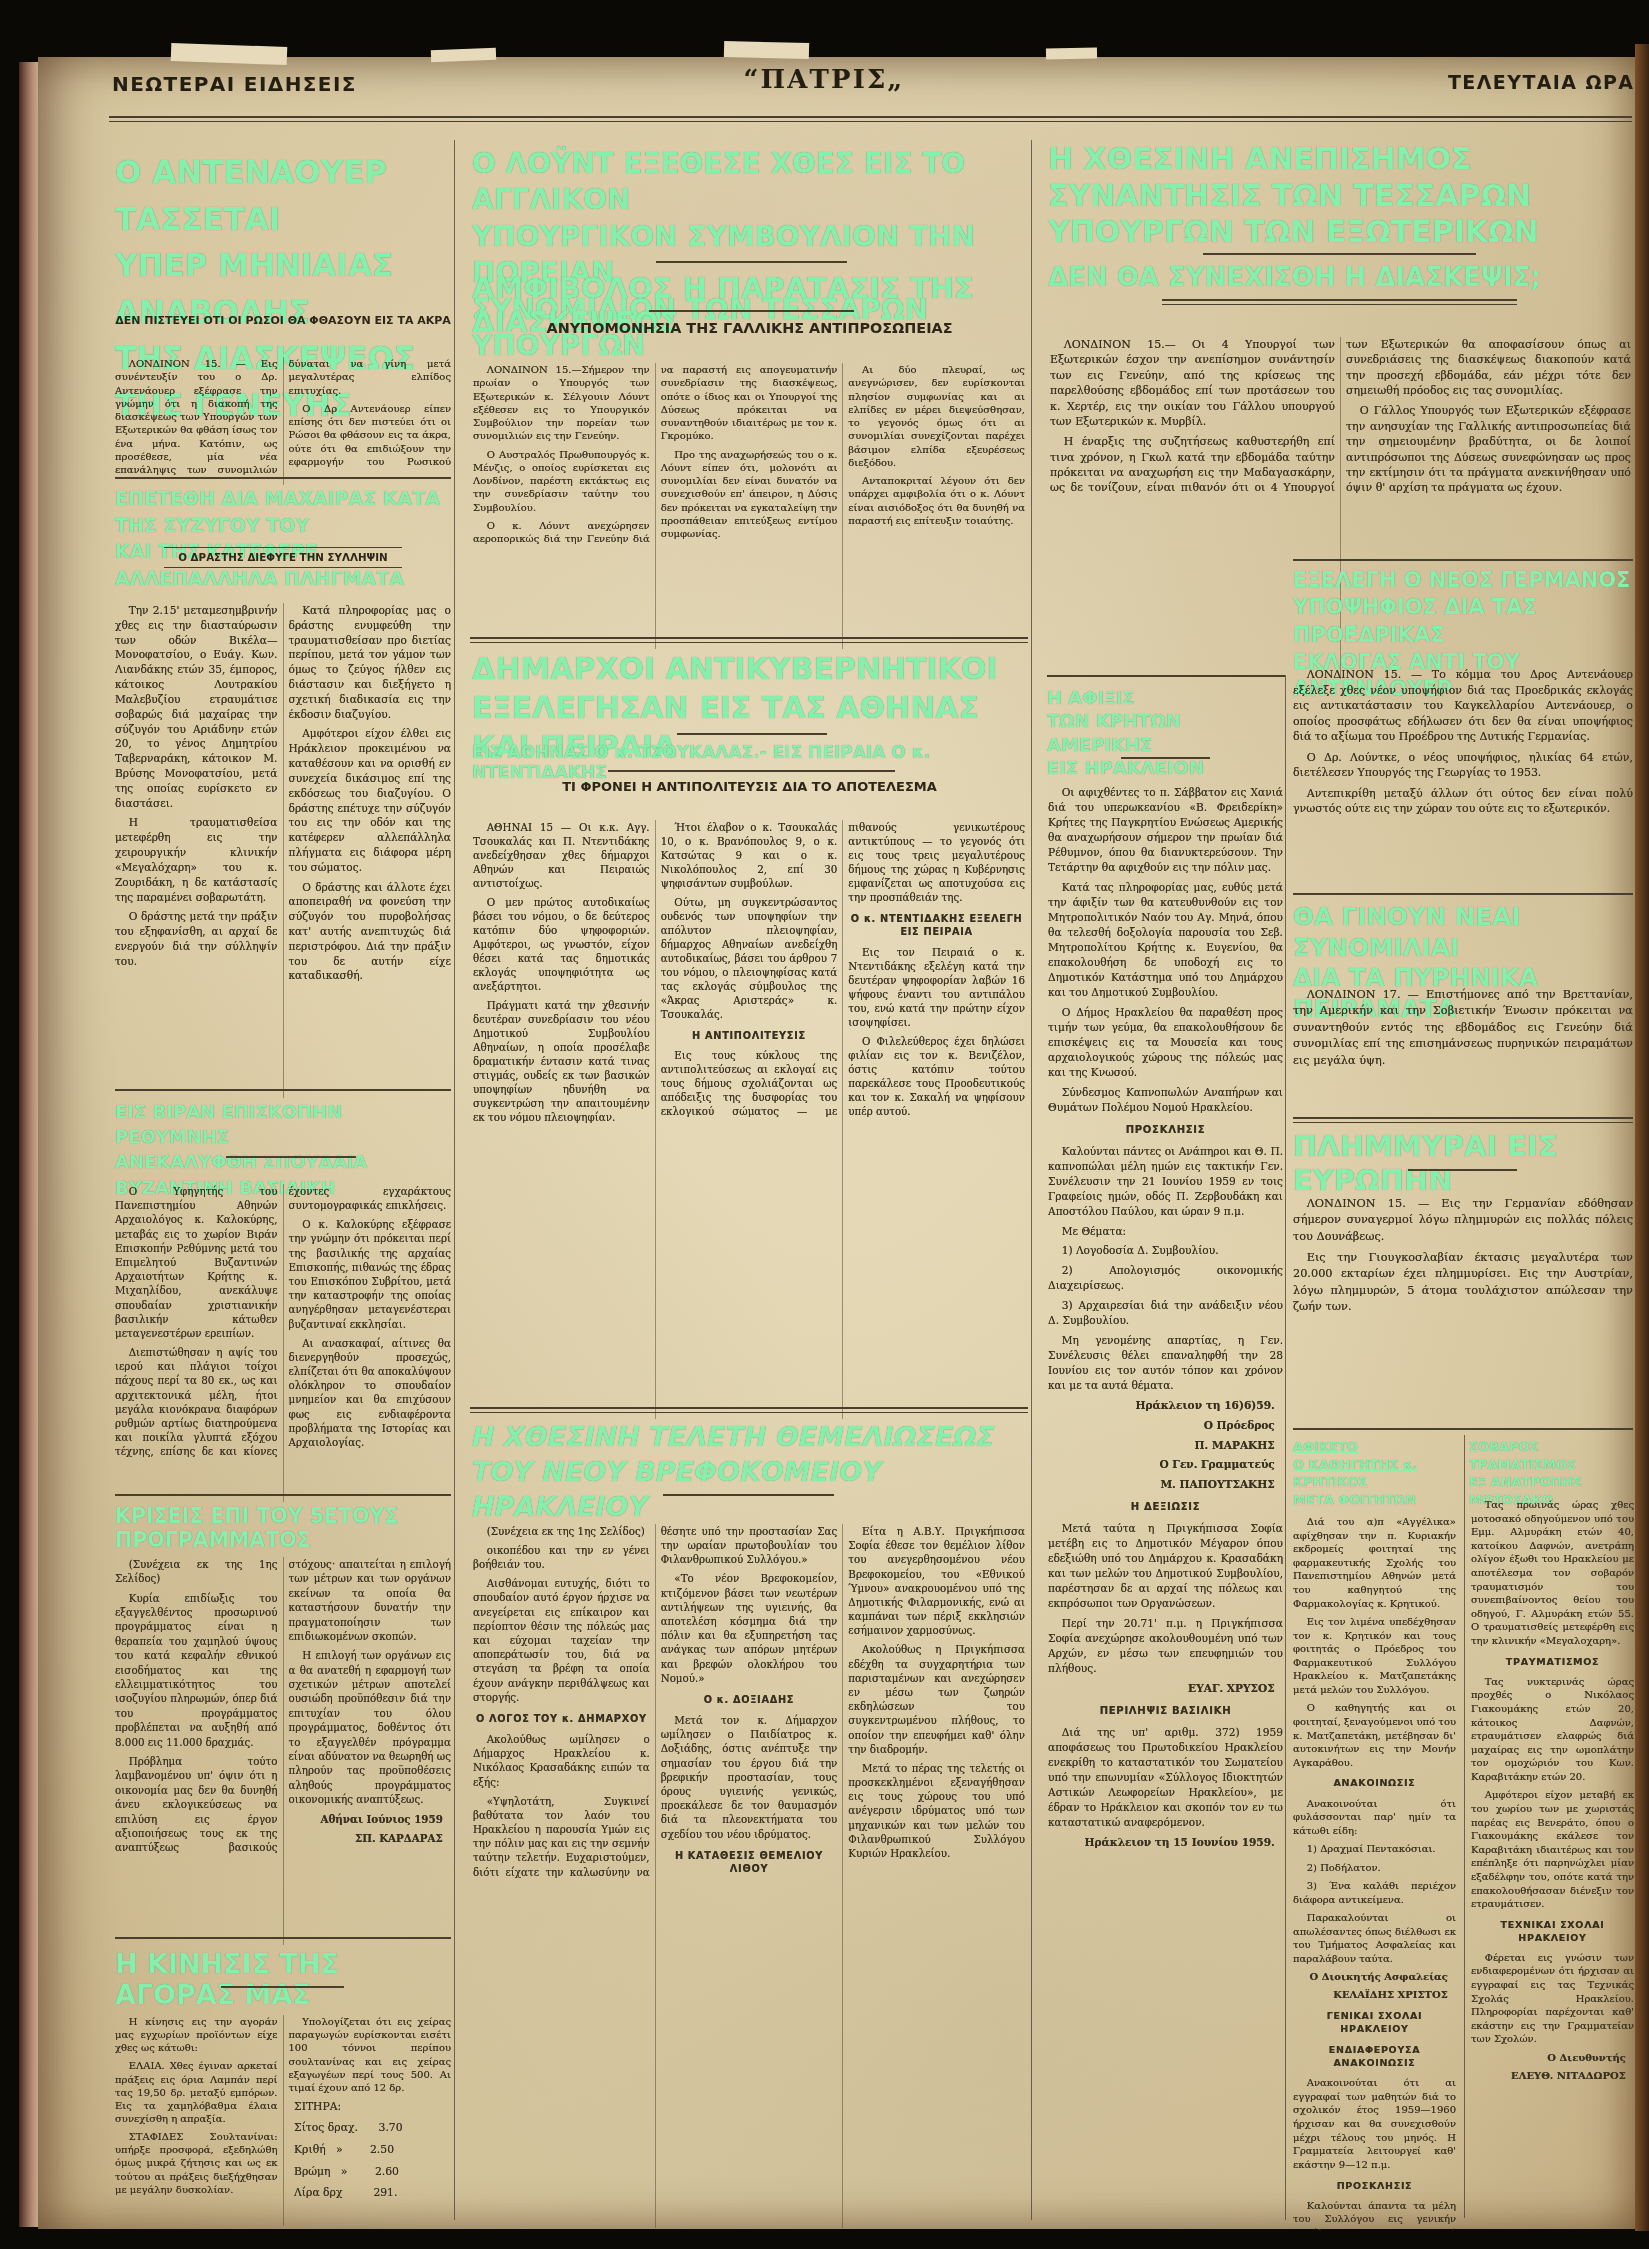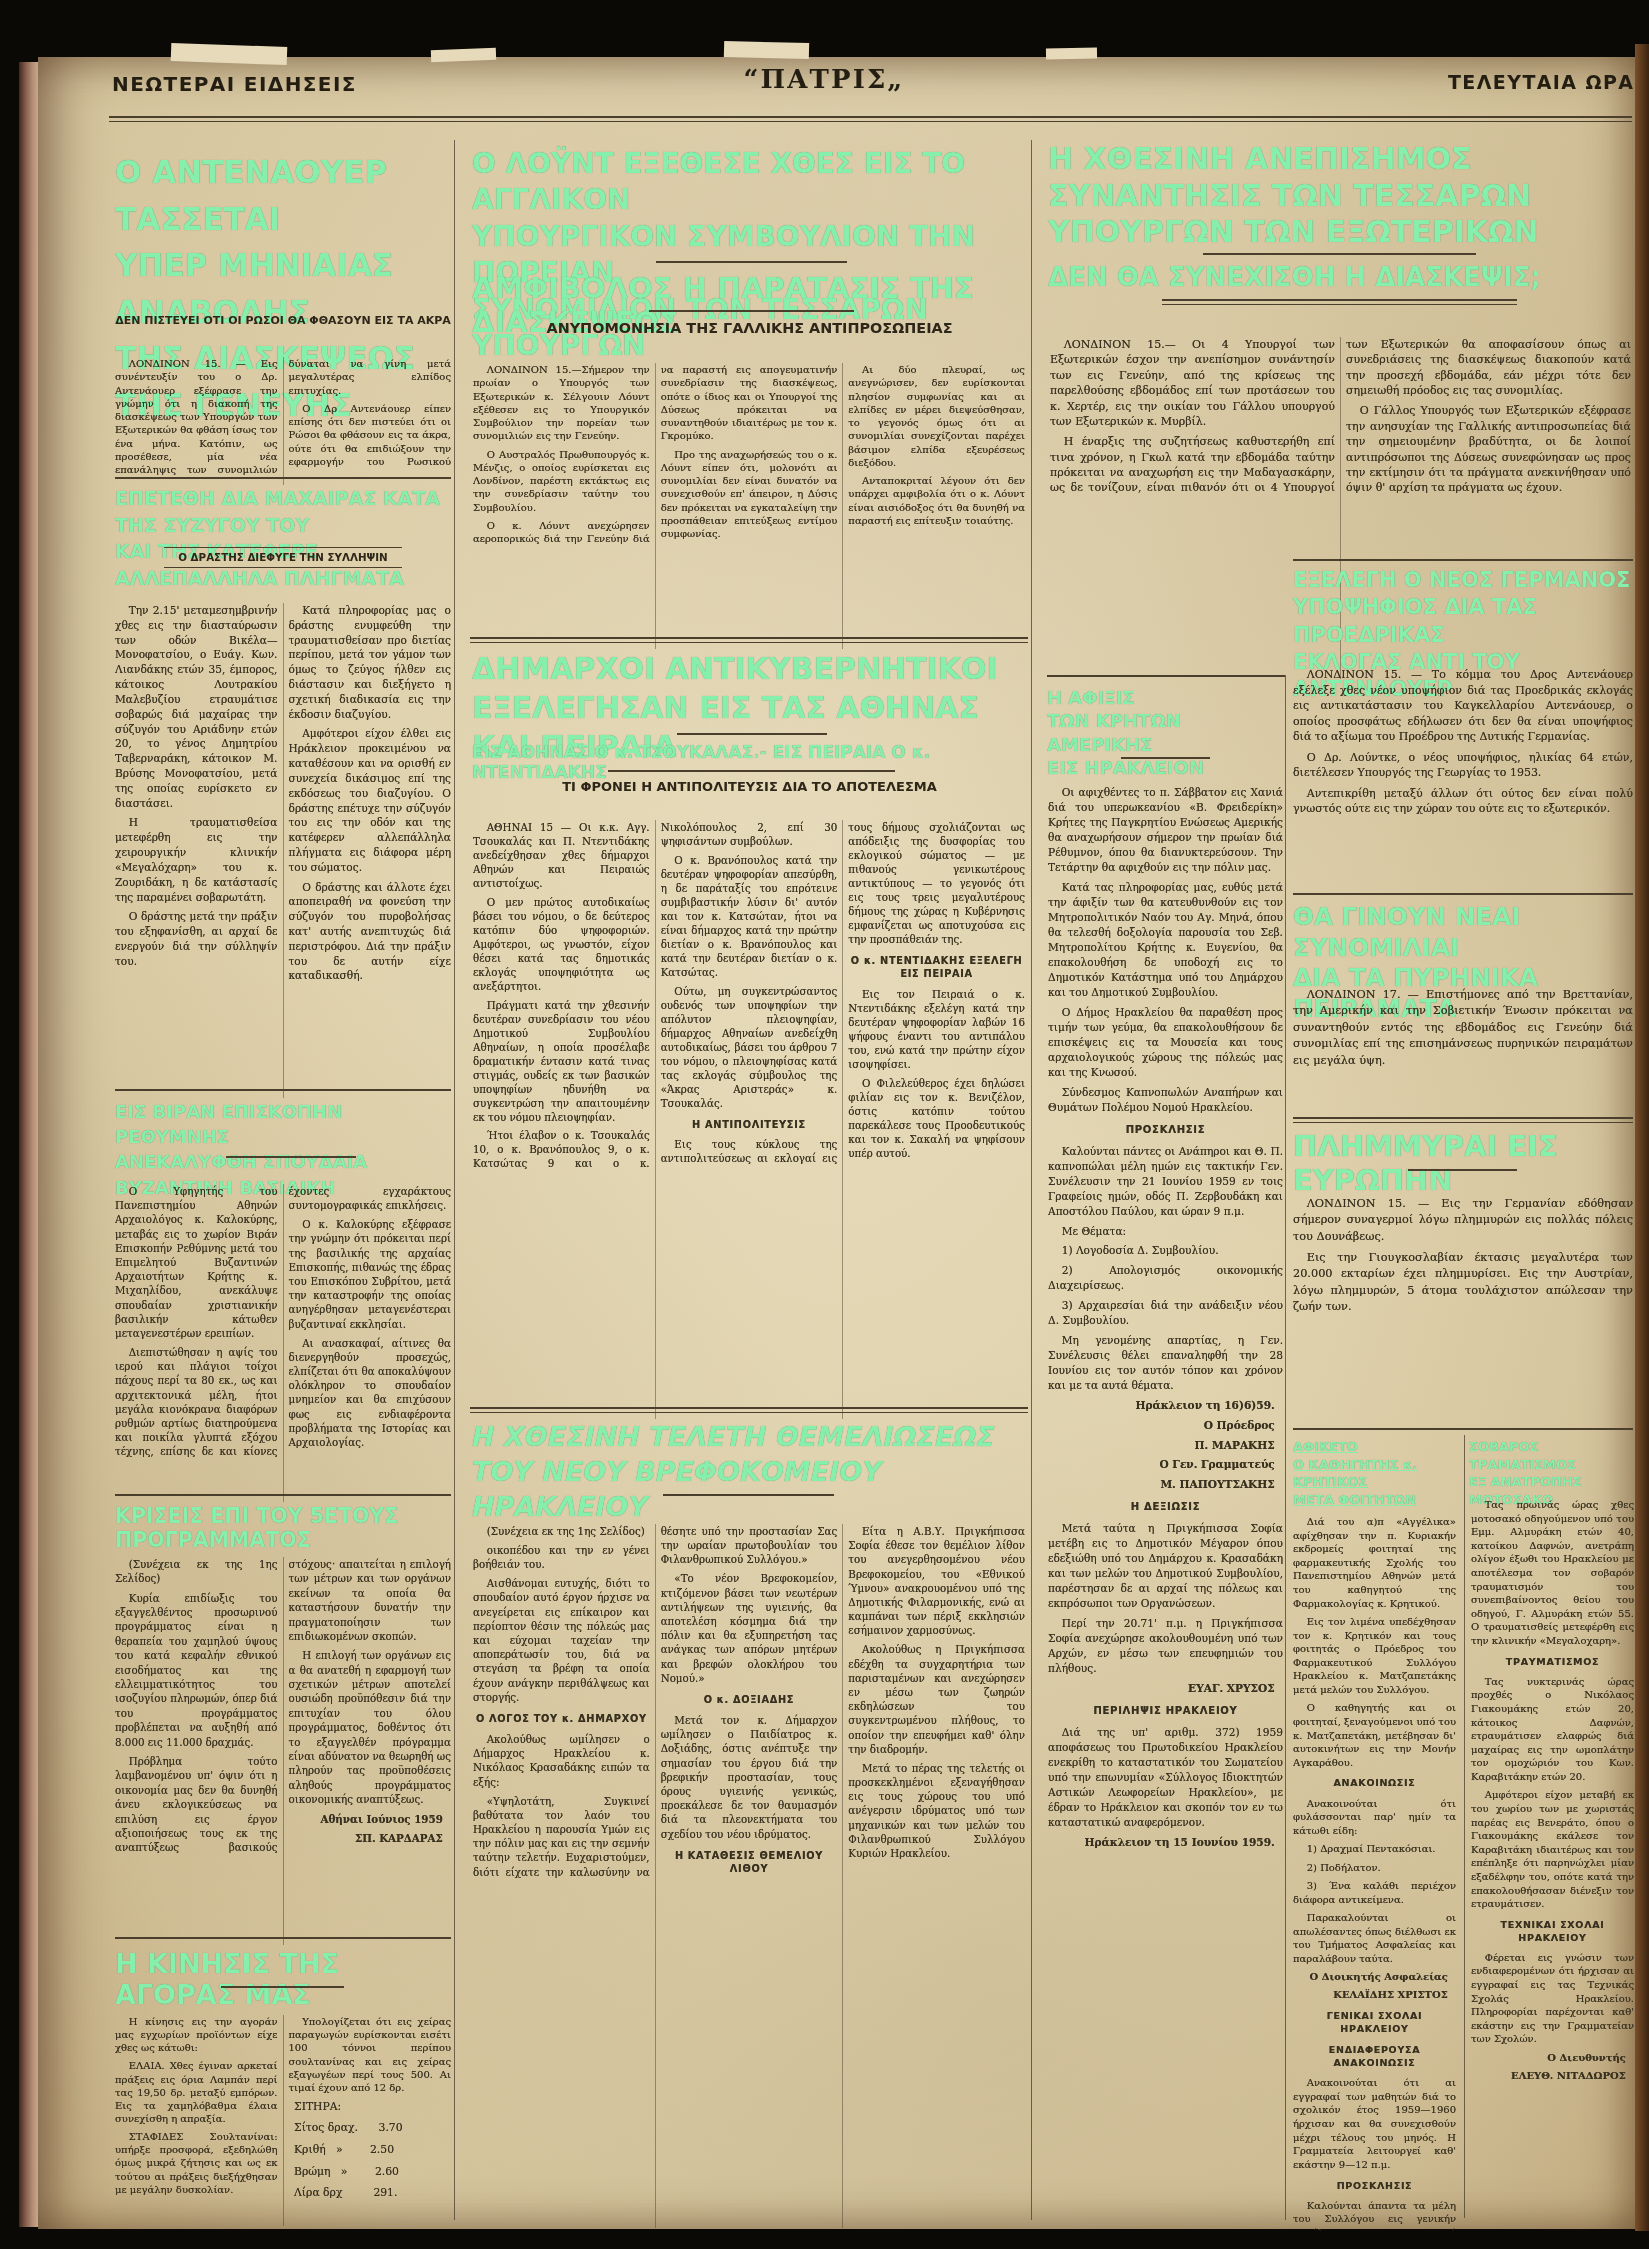--- a/index.html
+++ b/index.html
@@ -138,21 +138,20 @@
 ΕΞΕΛΕΓΗΣΑΝ ΕΙΣ ΤΑΣ ΑΘΗΝΑΣ ΚΑΙ ΠΕΙΡΑΙΑ</div>
   <div class="hr" style="left:677px;top:733px;width:150px;"></div>
   <div class="hl" style="left:472px;top:742px;width:555px;font-size:17px;">ΕΙΣ ΑΘΗΝΑΣ Ο κ. ΤΣΟΥΚΑΛΑΣ.- ΕΙΣ ΠΕΙΡΑΙΑ Ο κ. ΝΤΕΝΤΙΔΑΚΗΣ</div>
   <div class="hr" style="left:608px;top:770px;width:287px;"></div>
   <div class="kick" style="left:472px;top:779px;width:555px;font-size:13px;">ΤΙ ΦΡΟΝΕΙ Η ΑΝΤΙΠΟΛΙΤΕΥΣΙΣ ΔΙΑ ΤΟ ΑΠΟΤΕΛΕΣΜΑ</div>
   <div class="bd" style="left:473px;top:806px;width:552px;height:599px;column-count:3;font-size:10.3px;line-height:1.36;">
       <p>ΑΘΗΝΑΙ 15 — Οι κ.κ. Αγγ. Τσουκαλάς και Π. Ντεντιδάκης ανεδείχθησαν χθες δήμαρχοι Αθηνών και Πειραιώς αντιστοίχως.</p>
       <p>Ο μεν πρώτος αυτοδικαίως βάσει του νόμου, ο δε δεύτερος κατόπιν δύο ψηφοφοριών. Αμφότεροι, ως γνωστόν, είχον θέσει κατά τας δημοτικάς εκλογάς υποψηφιότητα ως ανεξάρτητοι.</p>
       <p>Πράγματι κατά την χθεσινήν δευτέραν συνεδρίασιν του νέου Δημοτικού Συμβουλίου Αθηναίων, η οποία προσέλαβε δραματικήν έντασιν κατά τινας στιγμάς, ουδείς εκ των βασικών υποψηφίων ηδυνήθη να συγκεντρώση την απαιτουμένην εκ του νόμου πλειοψηφίαν.</p>
       <p>Ήτοι έλαβον ο κ. Τσουκαλάς 10, ο κ. Βρανόπουλος 9, ο κ. Κατσώτας 9 και ο κ. Νικολόπουλος 2, επί 30 ψηφισάντων συμβούλων.</p>
-      <p>Ο κ. Βρανόπουλος κατά την δευτέραν ψηφοφορίαν απεσύρθη, η δε παράταξίς του επρότεινε συμβιβαστικήν λύσιν δι' αυτόν και τον κ. Κατσώταν, ήτοι να είναι δήμαρχος κατά την πρώτην διετίαν ο κ. Βρανόπουλος και κατά την δευτέραν διετίαν ο κ. Κατσώτας.</p>
       <p>Ούτω, μη συγκεντρώσαντος ουδενός των υποψηφίων την απόλυτον πλειοψηφίαν, δήμαρχος Αθηναίων ανεδείχθη αυτοδικαίως, βάσει του άρθρου 7 του νόμου, ο πλειοψηφίσας κατά τας εκλογάς σύμβουλος της «Άκρας Αριστεράς» κ. Τσουκαλάς.</p>
       <p class="sub">Η ΑΝΤΙΠΟΛΙΤΕΥΣΙΣ</p>
       <p>Εις τους κύκλους της αντιπολιτεύσεως αι εκλογαί εις τους δήμους σχολιάζονται ως απόδειξις της δυσφορίας του εκλογικού σώματος — με πιθανούς γενικωτέρους αντικτύπους — το γεγονός ότι εις τους τρεις μεγαλυτέρους δήμους της χώρας η Κυβέρνησις εμφανίζεται ως αποτυχούσα εις την προσπάθειάν της.</p>
       <p class="sub">Ο κ. ΝΤΕΝΤΙΔΑΚΗΣ ΕΞΕΛΕΓΗ ΕΙΣ ΠΕΙΡΑΙΑ</p>
       <p>Εις τον Πειραιά ο κ. Ντεντιδάκης εξελέγη κατά την δευτέραν ψηφοφορίαν λαβών 16 ψήφους έναντι του αντιπάλου του, ενώ κατά την πρώτην είχον ισοψηφίσει.</p>
       <p>Ο Φιλελεύθερος έχει δηλώσει φιλίαν εις τον κ. Βενιζέλον, όστις κατόπιν τούτου παρεκάλεσε τους Προοδευτικούς και τον κ. Σακαλή να ψηφίσουν υπέρ αυτού.</p>
     </div>
 
   <div class="hr2" style="left:470px;top:1407px;width:558px;"></div>
   <div class="hl" style="left:472px;top:1419px;width:555px;font-size:27px;line-height:1.3;font-style:italic;">Η ΧΘΕΣΙΝΗ ΤΕΛΕΤΗ ΘΕΜΕΛΙΩΣΕΩΣ
@@ -205,21 +204,21 @@
       <p>Μη γενομένης απαρτίας, η Γεν. Συνέλευσις θέλει επαναληφθή την 28 Ιουνίου εις τον αυτόν τόπον και χρόνον και με τα αυτά θέματα.</p>
       <p class="sig">Ηράκλειον τη 16)6)59.</p>
       <p class="sig">Ο Πρόεδρος</p>
       <p class="sig">Π. ΜΑΡΑΚΗΣ</p>
       <p class="sig">Ο Γεν. Γραμματεύς</p>
       <p class="sig">Μ. ΠΑΠΟΥΤΣΑΚΗΣ</p>
       <p class="sub">Η ΔΕΞΙΩΣΙΣ</p>
       <p>Μετά ταύτα η Πριγκήπισσα Σοφία μετέβη εις το Δημοτικόν Μέγαρον όπου εδεξιώθη υπό του Δημάρχου κ. Κρασαδάκη και των μελών του Δημοτικού Συμβουλίου, παρέστησαν δε αι αρχαί της πόλεως και εκπρόσωποι των Οργανώσεων.</p>
       <p>Περί την 20.71' π.μ. η Πριγκήπισσα Σοφία ανεχώρησε ακολουθουμένη υπό των Αρχών, εν μέσω των επευφημιών του πλήθους.</p>
       <p class="sig">ΕΥΑΓ. ΧΡΥΣΟΣ</p>
-      <p class="sub">ΠΕΡΙΛΗΨΙΣ ΗΡΑΚΛΕΙΟΥ</p>
+      <p class="sub">ΠΕΡΙΛΗΨΙΣ ΒΑΣΙΛΙΚΗ</p>
       <p>Διά της υπ' αριθμ. 372) 1959 αποφάσεως του Πρωτοδικείου Ηρακλείου ενεκρίθη το καταστατικόν του Σωματείου υπό την επωνυμίαν «Σύλλογος Ιδιοκτητών Αστικών Λεωφορείων Ηρακλείου», με έδραν το Ηράκλειον και σκοπόν τον εν τω καταστατικώ αναφερόμενον.</p>
       <p class="sig">Ηράκλειον τη 15 Ιουνίου 1959.</p>
     </div>
 
   <div class="hr" style="left:1293px;top:559px;width:340px;"></div>
   <div class="hl" style="left:1293px;top:567px;width:340px;font-size:21px;line-height:1.3;">ΕΞΕΛΕΓΗ Ο ΝΕΟΣ ΓΕΡΜΑΝΟΣ
 ΥΠΟΨΗΦΙΟΣ ΔΙΑ ΤΑΣ ΠΡΟΕΔΡΙΚΑΣ
 ΕΚΛΟΓΑΣ ΑΝΤΙ ΤΟΥ ΑΝΤΕΝΑΟΥΕΡ</div>
   <div class="bd" style="left:1293px;top:653px;width:340px;height:235px;font-size:11px;line-height:1.42;">
       <p>ΛΟΝΔΙΝΟΝ 15. — Το κόμμα του Δρος Αντενάουερ εξέλεξε χθες νέον υποψήφιον διά τας Προεδρικάς εκλογάς εις αντικατάστασιν του Καγκελλαρίου Αντενάουερ, ο οποίος προσφάτως εδήλωσεν ότι δεν θα είναι υποψήφιος διά το αξίωμα του Προέδρου της Δυτικής Γερμανίας.</p>

